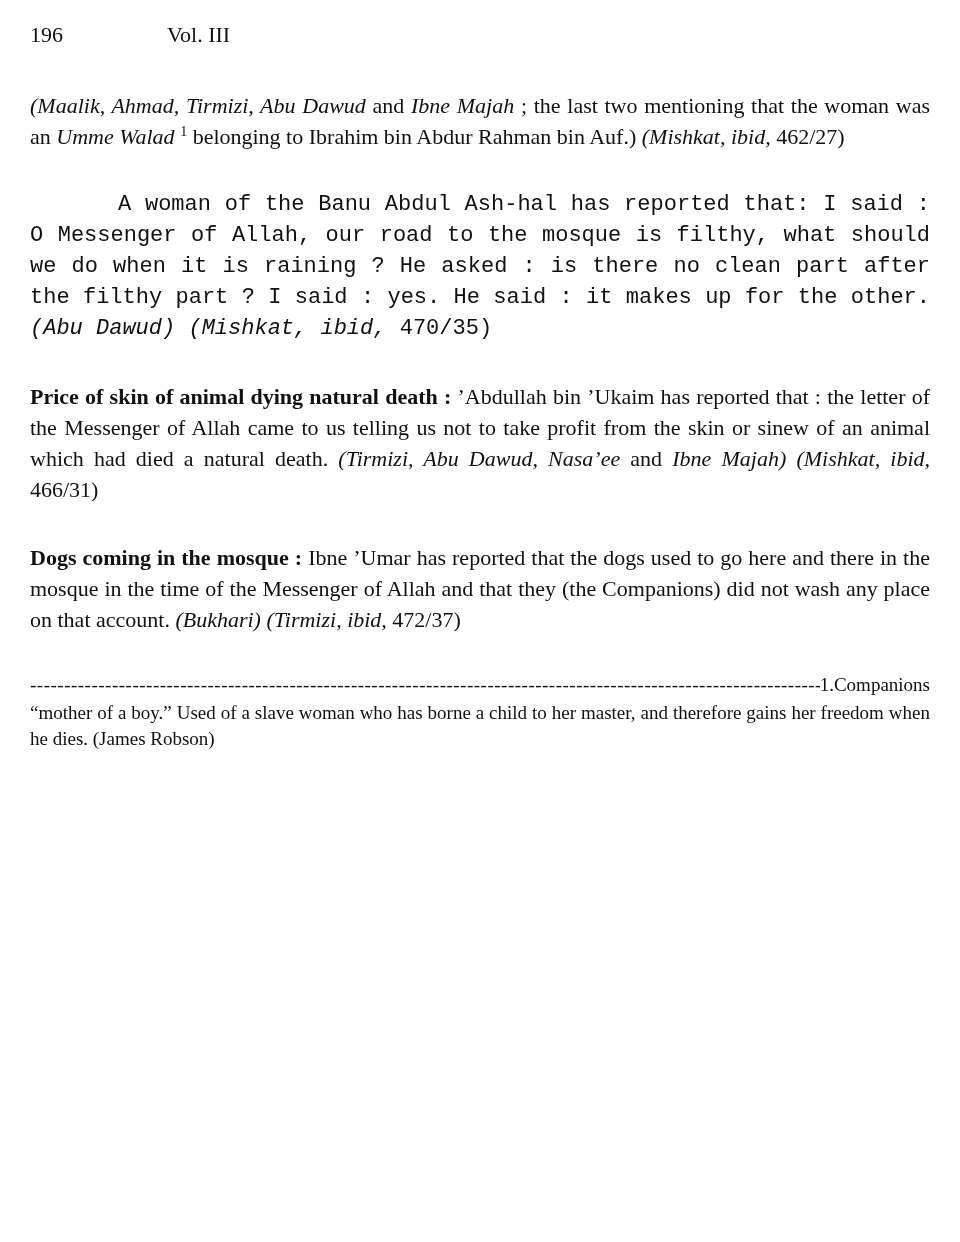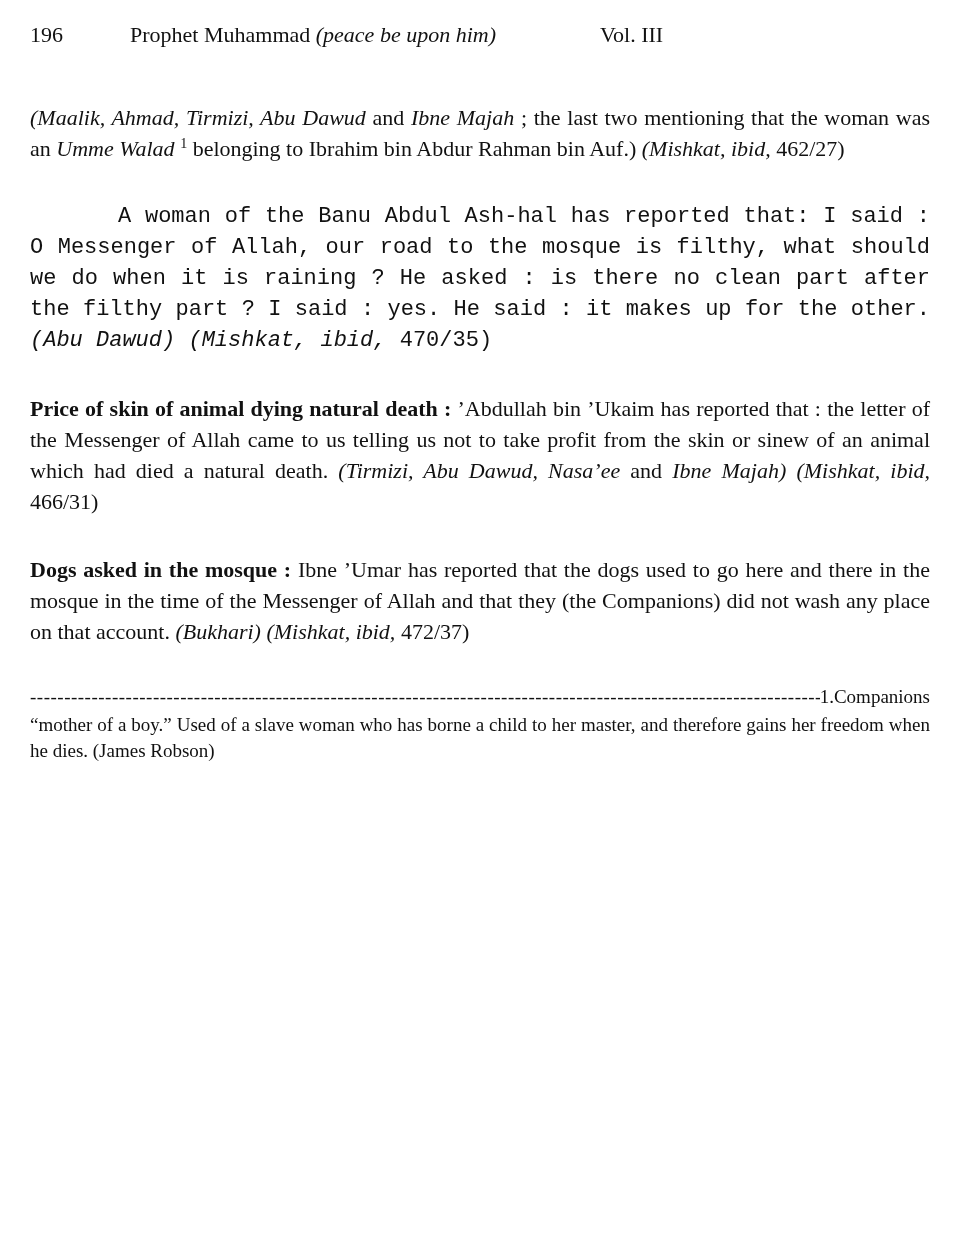--- a/index.html
+++ b/index.html
@@ -21,21 +21,21 @@
   .page-header {
     display: flex;
     align-items: baseline;
     font-size: 22px;
     line-height: 30px;
     white-space: nowrap;
   }
   .page-header .title { margin-left: 67px; }
   .page-header .volume { margin-left: 104px; }
   .page-body {
-    margin-top: 52px;
+    margin-top: 40px;
   }
   .para {
     font-size: 22px;
     line-height: 31px;
     text-align: justify;
     margin: 0 0 37px 0;
   }
   .para.indent { text-indent: 88px; font-family: Liberation Mono, monospace; }
   .para.lead-bold { margin-top: 14px; }
   .it { font-style: italic; }
@@ -67,29 +67,28 @@
     text-align: justify;
   }
 </style>
 </head>
 <body>
 
 <div class="page">
 
   <header class="page-header">
     <span class="page-number">196</span>
-    <span class="title"><span>Prophet Muhammad </span><span class="it">(peace be upon him)</span></span>
     <span class="volume">Vol. III</span>
   </header>
 
   <main class="page-body">
     <p class="para"><span class="it">(Maalik, Ahmad, Tirmizi, Abu Dawud</span><span> and </span><span class="it">Ibne Majah</span><span> ; the last two mentioning that the woman was an </span><span class="it">Umme Walad</span><span> </span><sup>1</sup><span> belonging to Ibrahim bin Abdur Rahman bin Auf.) </span><span class="it">(Mishkat, ibid,</span><span> 462/27)</span></p>
     <p class="para indent"><span>A woman of the Banu Abdul  Ash-hal has reported that:  I said : O Messenger of Allah, our road to the mosque is filthy, what should we do when it is raining ? He asked : is there no clean part after the filthy part ? I said : yes. He said : it makes up for the other. </span><span class="it">(Abu Dawud)</span><span> </span><span class="it">(Mishkat, ibid,</span><span> 470/35)</span></p>
     <p class="para lead-bold"><span class="bd">Price of  skin of animal dying  natural death : </span><span>’Abdullah bin ’Ukaim has reported that : the letter of the Messenger of Allah came to us telling us not to take profit from the skin or sinew of an animal which had died a natural death. </span><span class="it">(Tirmizi, Abu Dawud, Nasa’ee</span><span> and </span><span class="it">Ibne Majah)</span><span> </span><span class="it">(Mishkat, ibid,</span><span> 466/31)</span></p>
-    <p class="para lead-bold"><span class="bd">Dogs asked in the mosque : </span><span>Ibne ’Umar has reported that the dogs used to go here and there in the mosque in the time of the Messenger of Allah and that they (the Companions) did not wash any place on that account. </span><span class="it">(Bukhari) (Mishkat, ibid,</span><span> 472/37)</span></p>
+    <p class="para lead-bold"><span class="bd">Dogs coming in the mosque : </span><span>Ibne ’Umar has reported that the dogs used to go here and there in the mosque in the time of the Messenger of Allah and that they (the Companions) did not wash any place on that account. </span><span class="it">(Bukhari) (Tirmizi, ibid,</span><span> 472/37)</span></p>
   </main>
 
   <footer class="footnote">
     <div class="fn-rule-line">
       <span class="fn-dashes">----------------------------------------------------------------------------------------------------------------------------</span>
       <span class="fn-marker">1.</span>
       <span class="fn-right">Companions</span>
     </div>
     <p class="fn-text"><span>“mother of a boy.”  Used of a slave woman who has borne a child to her master, and therefore gains her freedom when he dies. (James Robson)</span></p>
   </footer>

